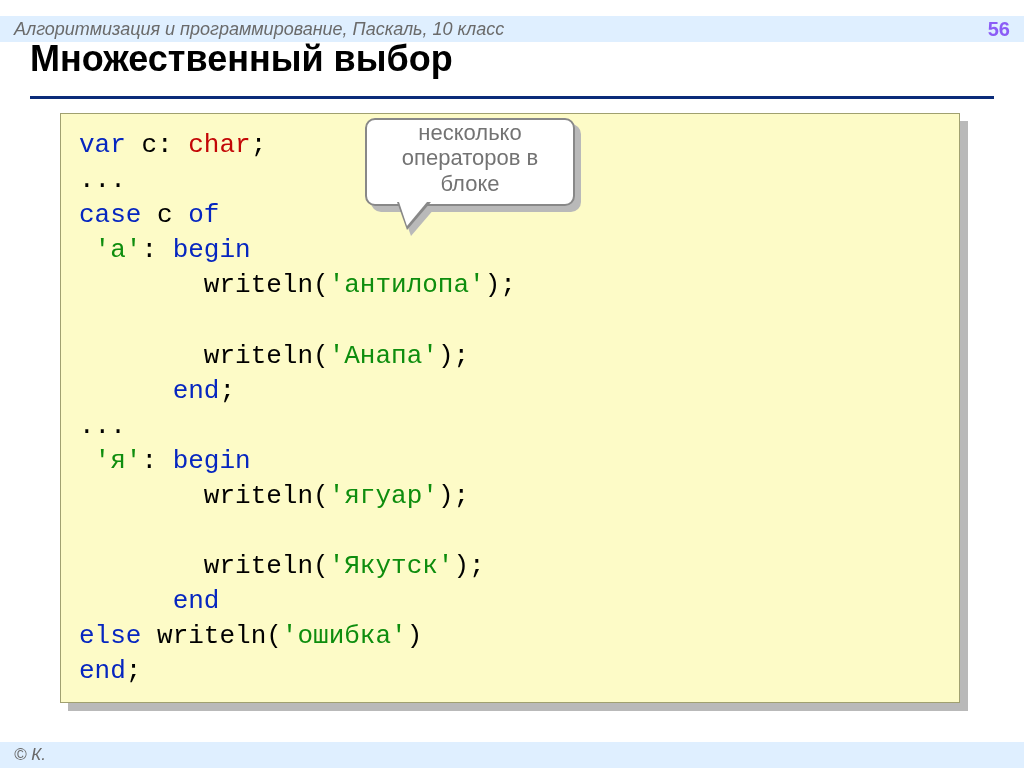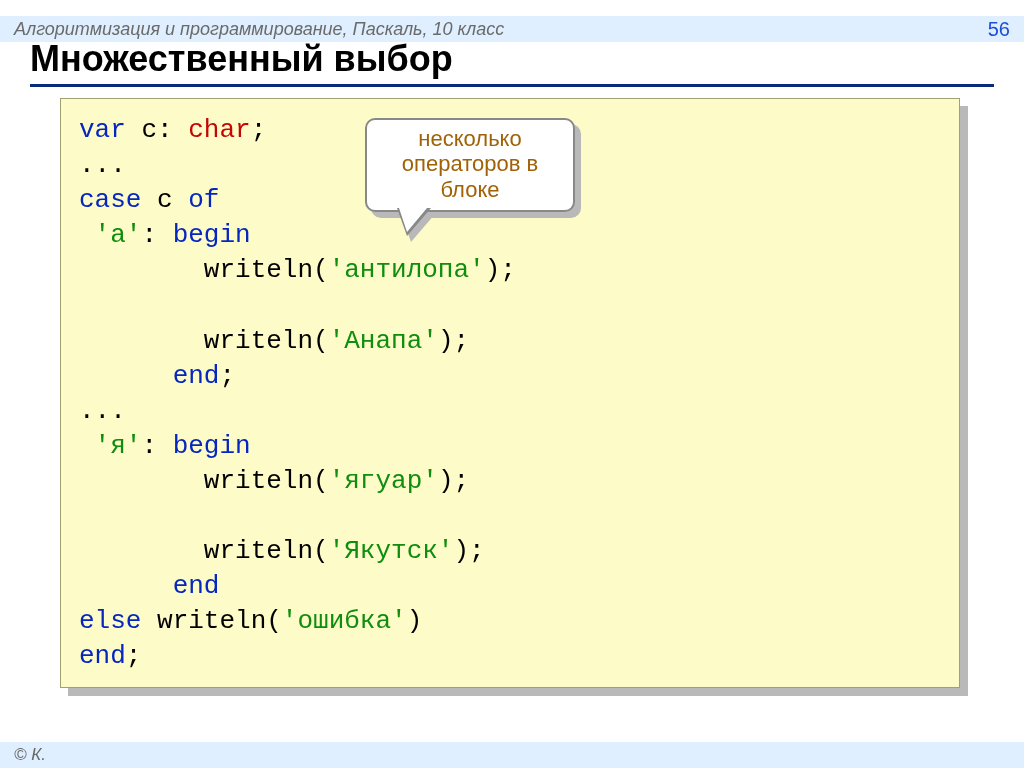--- a/index.html
+++ b/index.html
@@ -6,31 +6,31 @@
   html, body { width: 1024px; height: 768px; font-family: Arial, Helvetica, sans-serif; background: #fff; }
   body { position: relative; overflow: hidden; }
 
   .top-bar {
     position: absolute; top: 16px; left: 0; right: 0; height: 26px;
     background: #dfefff; color: #6a6a6a;
     font-style: italic; font-size: 18px;
     display: flex; align-items: center; justify-content: space-between;
     padding: 0 14px;
   }
-  .top-bar .page-no { color: #1d4ed8; font-weight: normal; font-style: normal; font-size: 20px; }
+  .top-bar .page-no { color: #8b5cf6; font-weight: bold; font-style: normal; font-size: 20px; }
 
   .title {
     position: absolute; top: 38px; left: 30px; right: 30px;
     font-size: 36px; font-weight: bold; color: #000;
     border-bottom: 3px solid #0a2b79;
-    padding-bottom: 4px;
+    padding-bottom: 16px;
   }
 
   .code-box-wrap {
-    position: absolute; top: 98px; left: 60px;
+    position: absolute; top: 113px; left: 60px;
     width: 900px;
   }
   .code-shadow {
     position: absolute; top: 8px; left: 8px; width: 100%; height: 100%;
     background: #b9b9b9;
   }
   .code-box {
     position: relative;
     background: #fdfbc7;
     border: 1px solid #a0a070;
@@ -47,23 +47,23 @@
   .callout-shadow {
     position: absolute; top: 6px; left: 6px; width: 100%; height: 100%;
     background: #b9b9b9; border-radius: 10px;
   }
   .callout {
     position: relative;
     width: 210px;
     background: #fff;
     border: 2px solid #888;
     border-radius: 10px;
-    padding: 6px 10px 8px 10px;
+    padding: 0 10px 8px 10px;
     text-align: center;
-    color: #a16207;
+    color: #737373;
     font-size: 22px; line-height: 1.15;
   }
   .callout-tail {
     position: absolute; left: 30px; bottom: -26px;
     width: 0; height: 0;
     border-left: 10px solid transparent;
     border-right: 24px solid transparent;
     border-top: 28px solid #888;
   }
   .callout-tail-inner {

